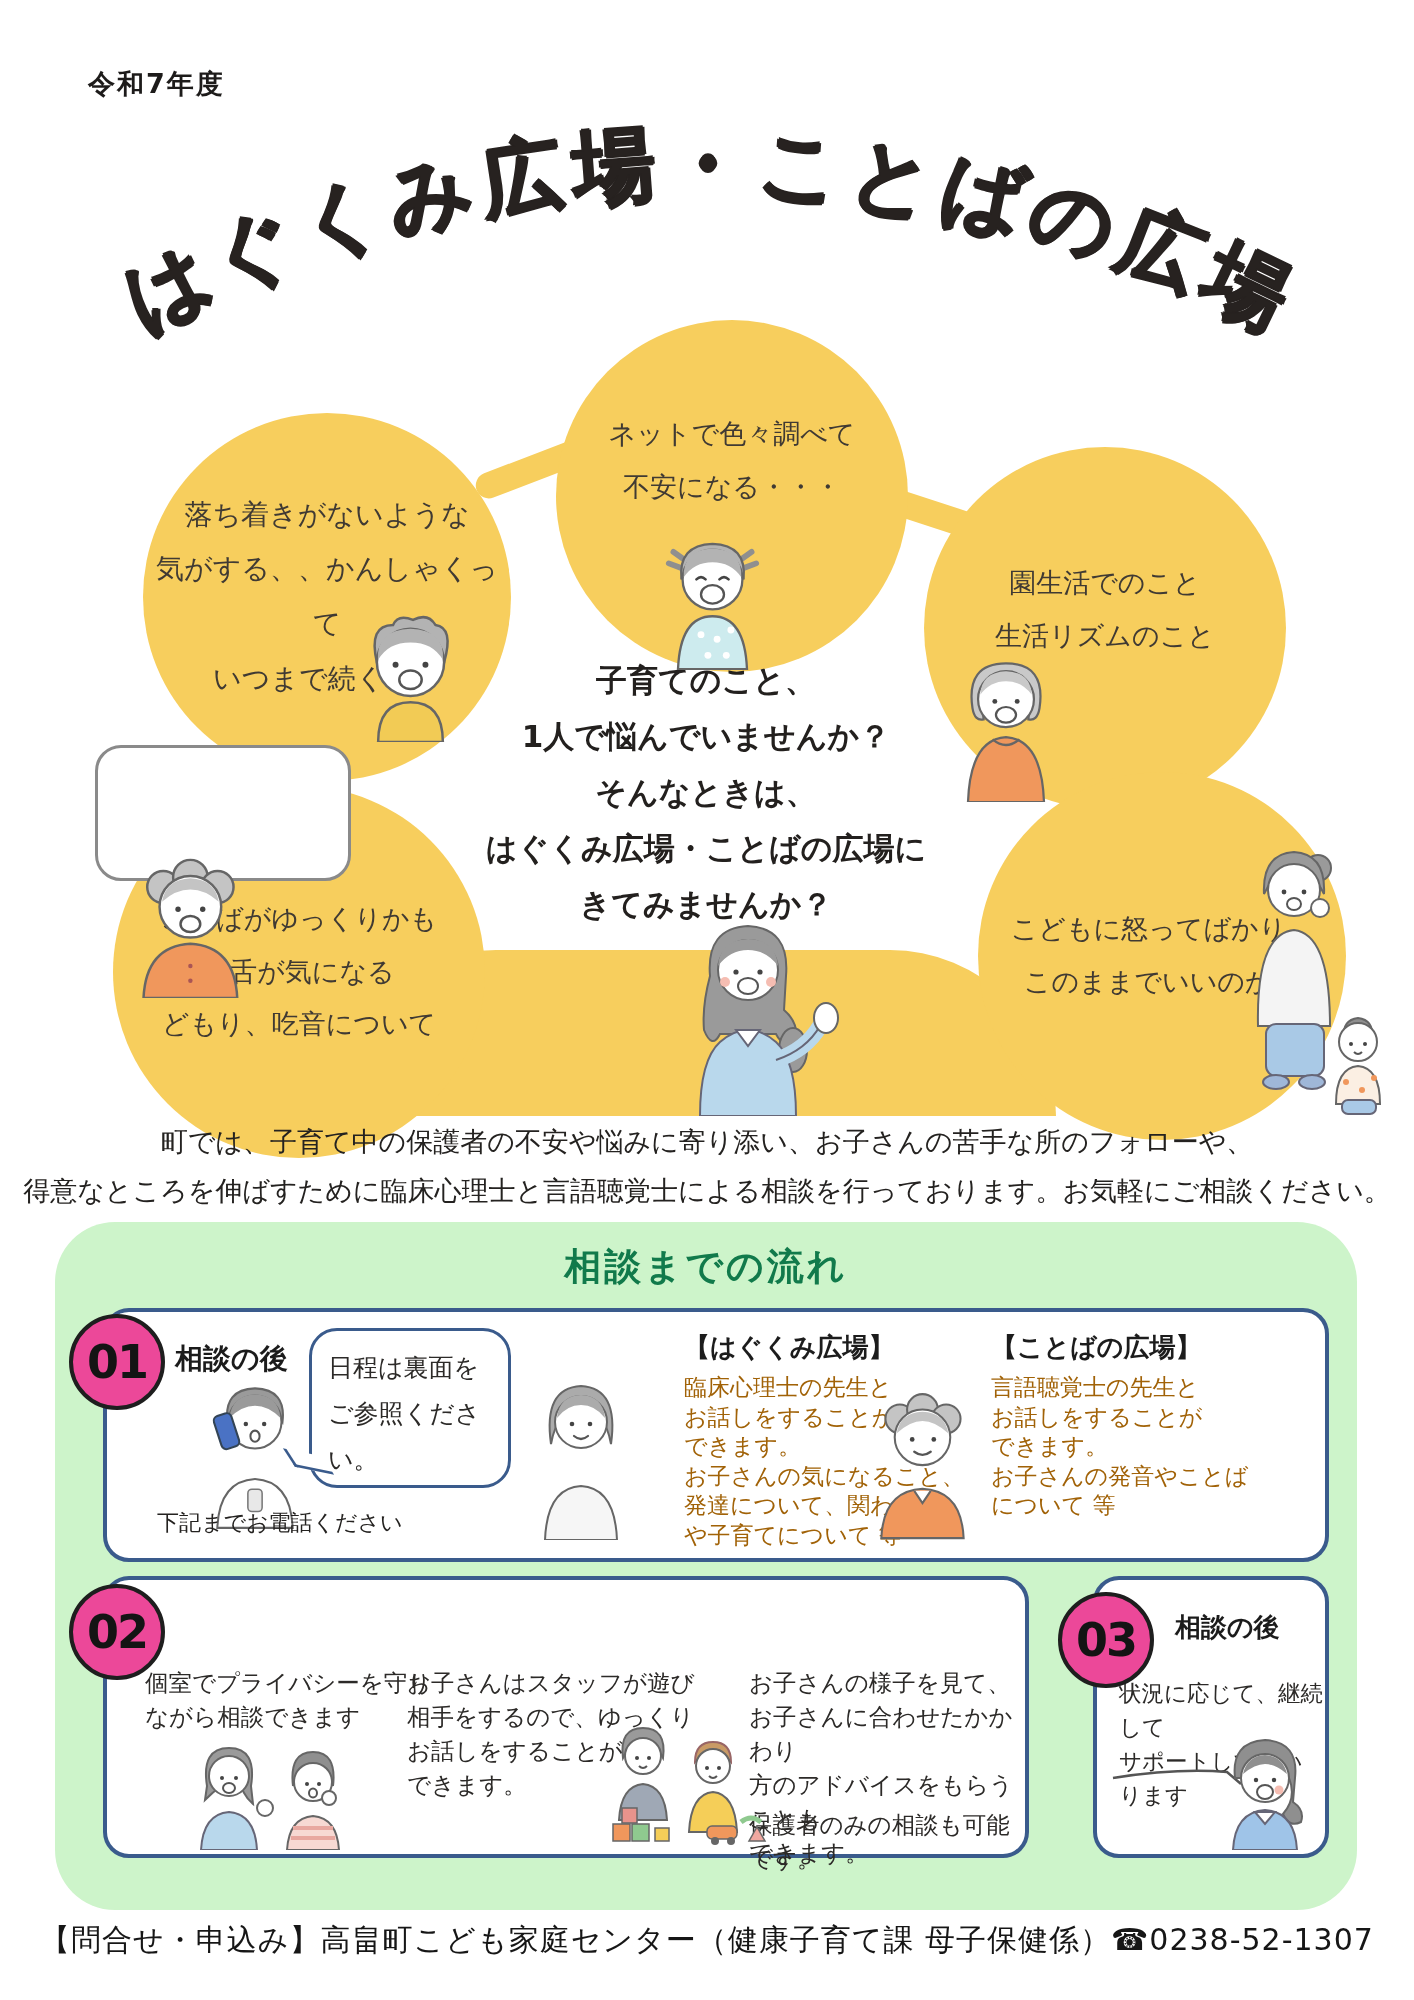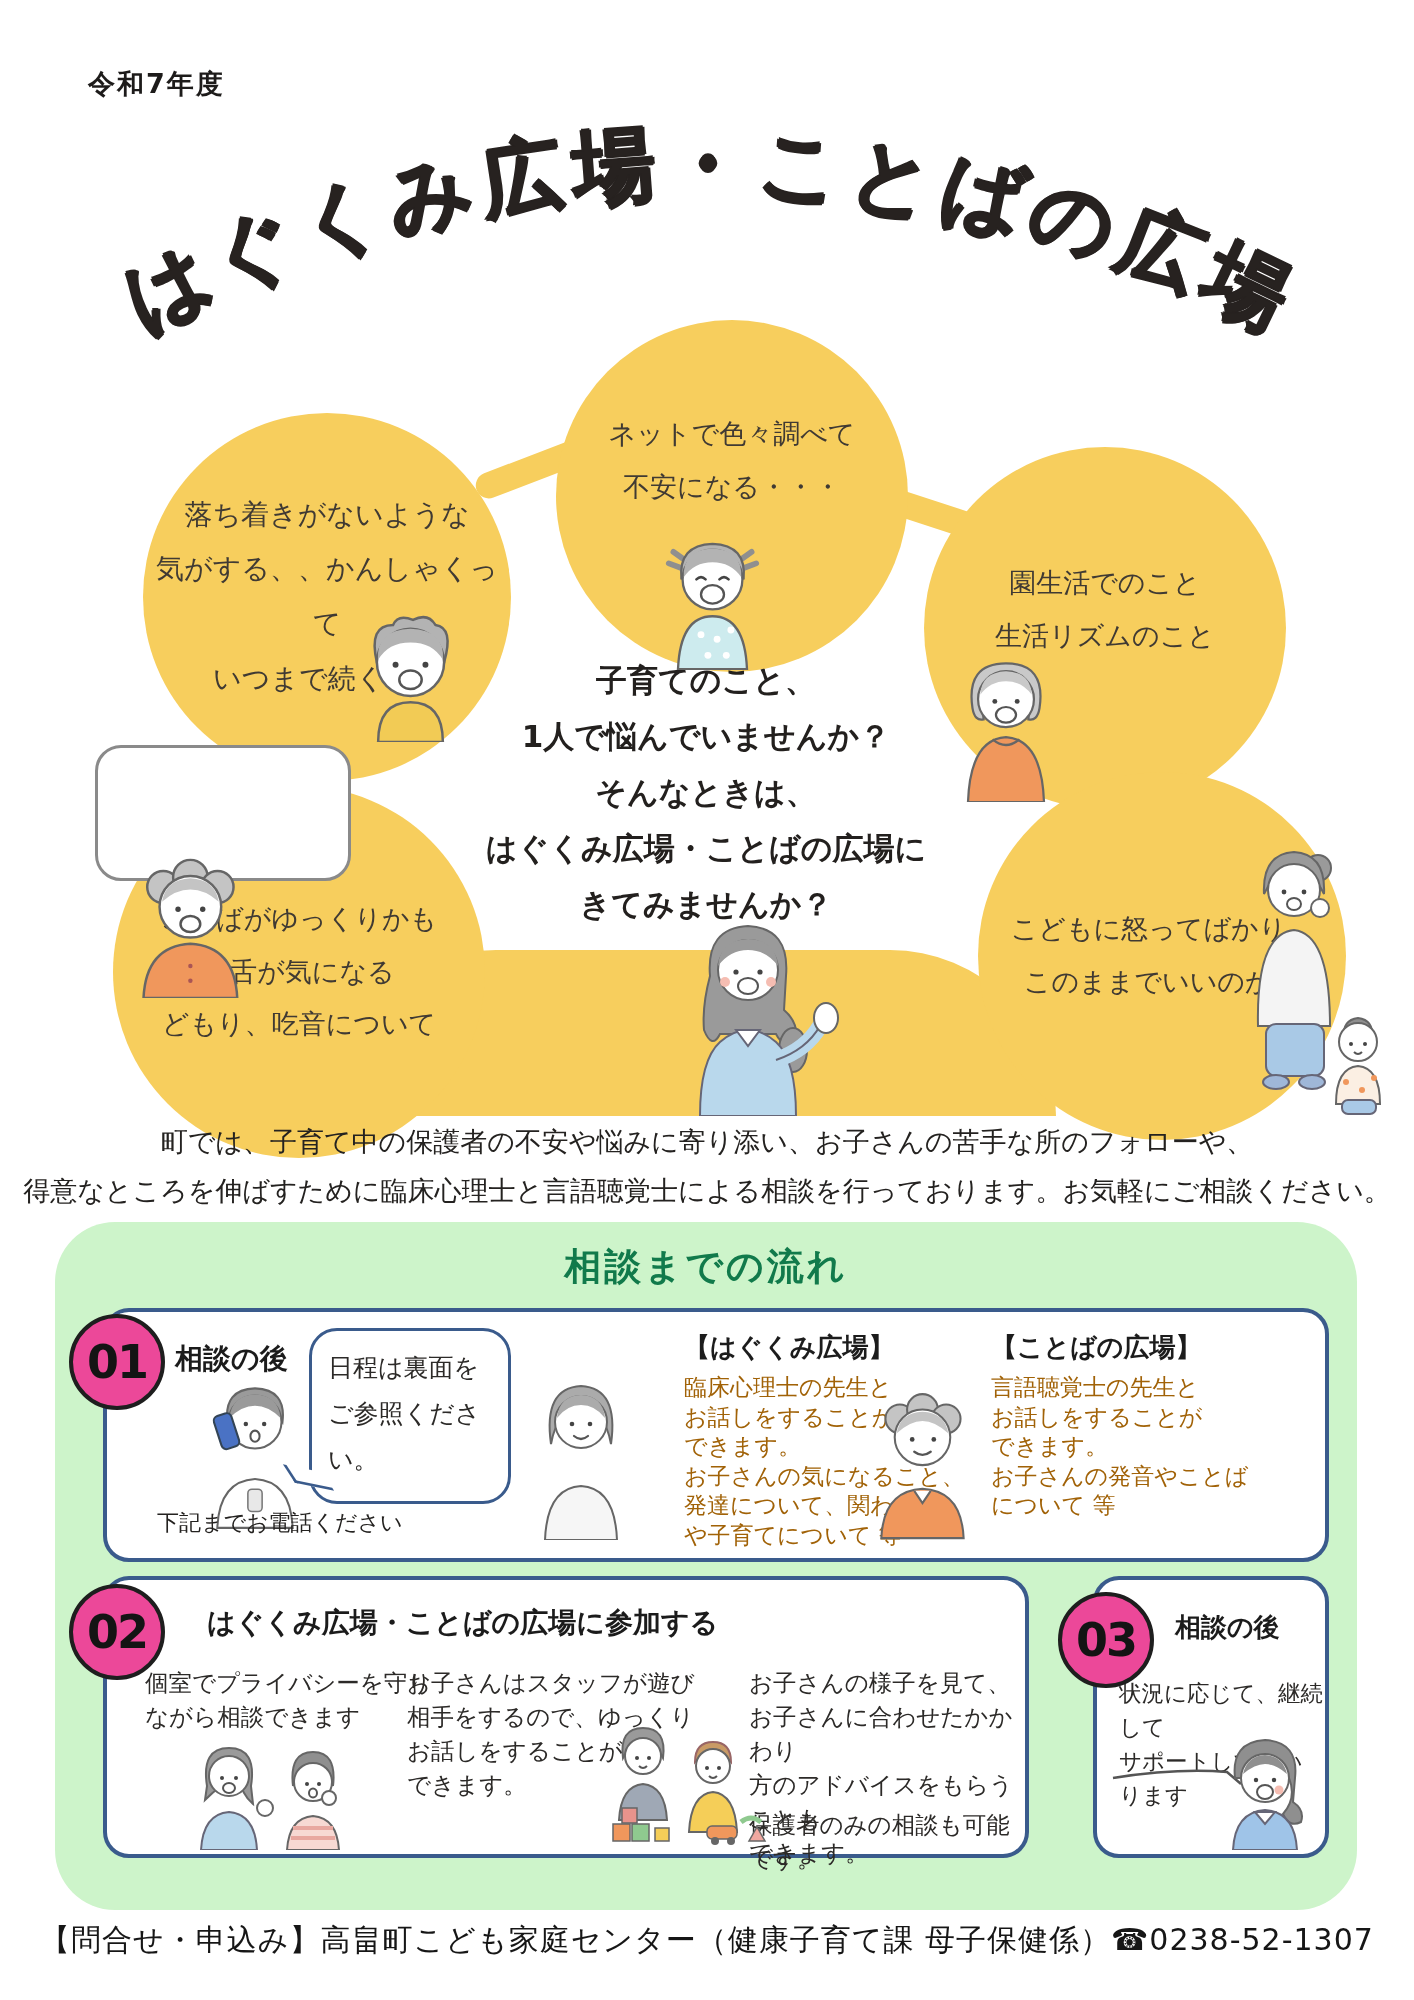--- a/index.html
+++ b/index.html
@@ -36,21 +36,21 @@
   .flow-heading{position:absolute;left:0;top:20px;width:100%;text-align:center;font-size:37px;font-weight:bold;
     letter-spacing:3px;color:#117a4b;}
   .stepbox{position:absolute;background:#fff;border:4px solid #3A5B8C;border-radius:26px;}
   .stepnum{position:absolute;width:88px;height:88px;border-radius:50%;border:4px solid #1e1e1e;background:#ec4899;
     display:flex;align-items:center;justify-content:center;font-size:46px;font-weight:bold;color:#141414;z-index:6;letter-spacing:-2px;}
   .steptitle{position:absolute;font-weight:bold;font-size:28px;color:#1b1b1b;}
   .colhead{font-size:26px;font-weight:bold;color:#1c1c1c;margin:0 0 8px 0;}
   .colbody{font-size:23px;line-height:29.5px;white-space:pre-line;color:#a16207;}
   .b2body{font-size:23.5px;line-height:34px;white-space:pre-line;color:#2c2a28;}
   .bubble1{position:absolute;left:202px;top:16px;width:180px;height:140px;background:#fff;border:3px solid #3A5B8C;
-    border-radius:28px;font-size:25px;line-height:46px;white-space:pre-line;padding:14px 0 16px 16px;color:#2c2a28;}
+    border-radius:28px;font-size:25px;line-height:46px;white-space:pre-line;padding:14px 0 0 16px;color:#2c2a28;}
   .bubble1:after{content:"";position:absolute;left:-20px;bottom:14px;width:30px;height:16px;background:#fff;
     border-left:3px solid #3A5B8C;border-bottom:3px solid #3A5B8C;transform:skewX(42deg) rotate(14deg);}
   .caption{position:absolute;left:50px;top:196px;font-size:22px;color:#242220;}
 
   
   .footer{position:absolute;left:0;top:1920px;width:1414px;text-align:center;font-size:30px;letter-spacing:1px;color:#161616;}
 </style>
 </head>
 <body>
 
@@ -259,21 +259,20 @@
         <div class="colbody">言語聴覚士の先生と
 お話しをすることが
 できます。
 お子さんの発音やことば
 について 等</div>
       </div>
     </div>
 
     <div class="stepnum" style="left:14px;top:362px;">02</div>
     <div class="stepbox" style="left:48px;top:354px;width:918px;height:274px;">
-      <div class="steptitle" style="left:100px;top:24px;">はぐくみ広場・ことばの広場に参加する</div>
       <div class="b2body" style="position:absolute;left:38px;top:86px;">個室でプライバシーを守り
 ながら相談できます</div>
       <div class="b2body" style="position:absolute;left:300px;top:86px;">お子さんはスタッフが遊び
 相手をするので、ゆっくり
 お話しをすることが
 できます。</div>
       <div class="b2body" style="position:absolute;left:642px;top:86px;">お子さんの様子を見て、
 お子さんに合わせたかかわり
 方のアドバイスをもらうことも
 できます。</div>

